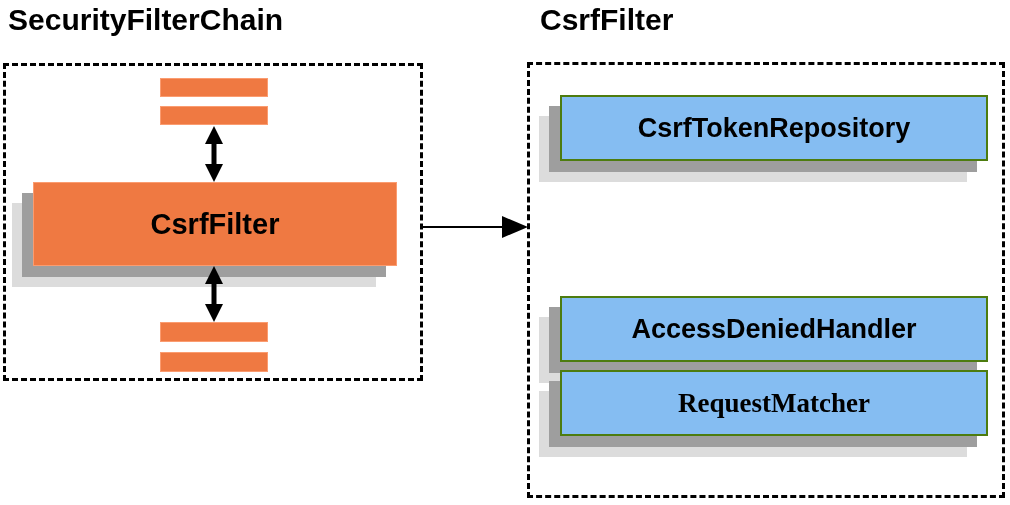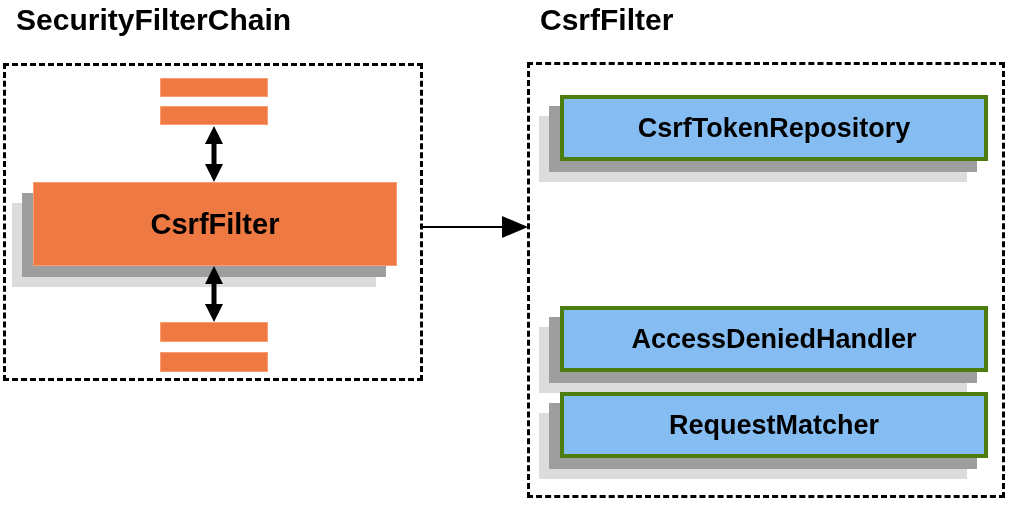--- a/index.html
+++ b/index.html
@@ -55,21 +55,21 @@
     font-size: 29px;
     font-weight: bold;
     color: #000000;
   }
   .component-box {
     position: absolute;
     left: 560px;
     width: 428px;
     height: 66px;
     background: #85BDF2;
-    border: 4px solid #4d7c0f;
+    border: 2px solid #4d7c0f;
     box-sizing: border-box;
     box-shadow: -11px 11px 0 #9E9E9E, -21px 21px 0 #DCDCDC;
     display: flex;
     align-items: center;
     justify-content: center;
   }
   .component-box .label {
     font-size: 27px;
     font-weight: bold;
     color: #000000;
@@ -81,21 +81,21 @@
     width: 1010px;
     height: 505px;
     pointer-events: none;
   }
 </style>
 </head>
 <body>
 
 <div class="canvas">
 
-  <div class="panel-title" style="left:16px; top:3px;text-align:right;">SecurityFilterChain</div>
+  <div class="panel-title" style="left:8px; top:3px;text-align:right;">SecurityFilterChain</div>
 
   <div class="boundary" style="left:3px; top:63px; width:420px; height:318px;"></div>
 
   <div class="orange-bar" style="top:78px;"></div>
   <div class="orange-bar" style="top:106px;"></div>
 
   <div class="orange-box">
     <span class="label">CsrfFilter</span>
   </div>
 
@@ -104,25 +104,25 @@
 
   <div class="panel-title" style="left:540px; top:3px;">CsrfFilter</div>
 
   <div class="boundary" style="left:527px; top:62px; width:478px; height:436px;"></div>
 
   <div class="component-box" style="top:95px;">
     <span class="label">CsrfTokenRepository</span>
   </div>
 
 
-  <div class="component-box" style="top:306px;">
+  <div class="component-box" style="top:296px;">
     <span class="label">AccessDeniedHandler</span>
   </div>
 
-  <div class="component-box" style="top:392px;">
+  <div class="component-box" style="top:370px;font-family:Liberation Serif, serif;">
     <span class="label">RequestMatcher</span>
   </div>
 
   <svg class="arrow-layer" viewBox="0 0 1010 505">
 
     <g fill="#000000" stroke="none">
       <rect x="211.5" y="138" width="5" height="32"></rect>
       <polygon points="214,126 205,144 223,144"></polygon>
       <polygon points="214,182 205,164 223,164"></polygon>
     </g>

